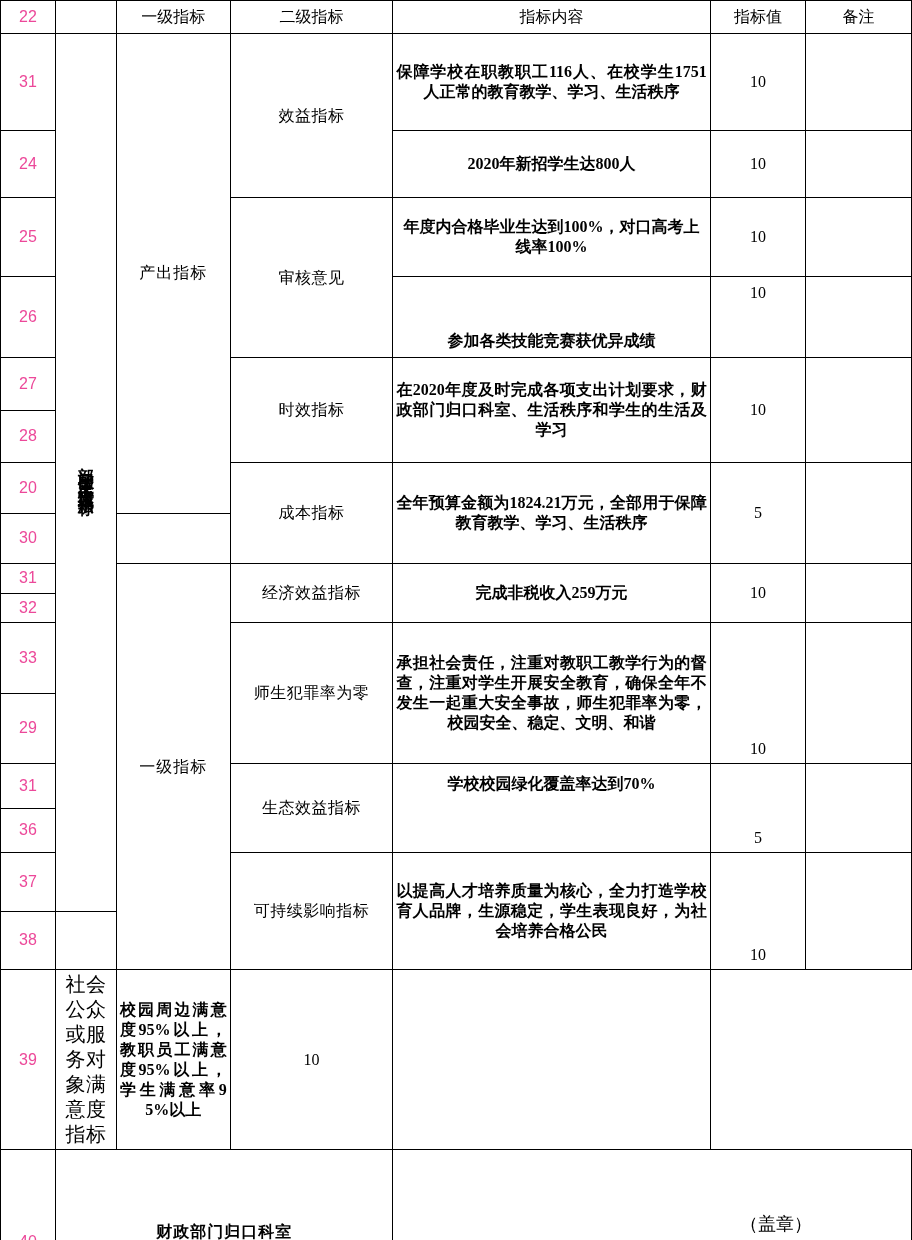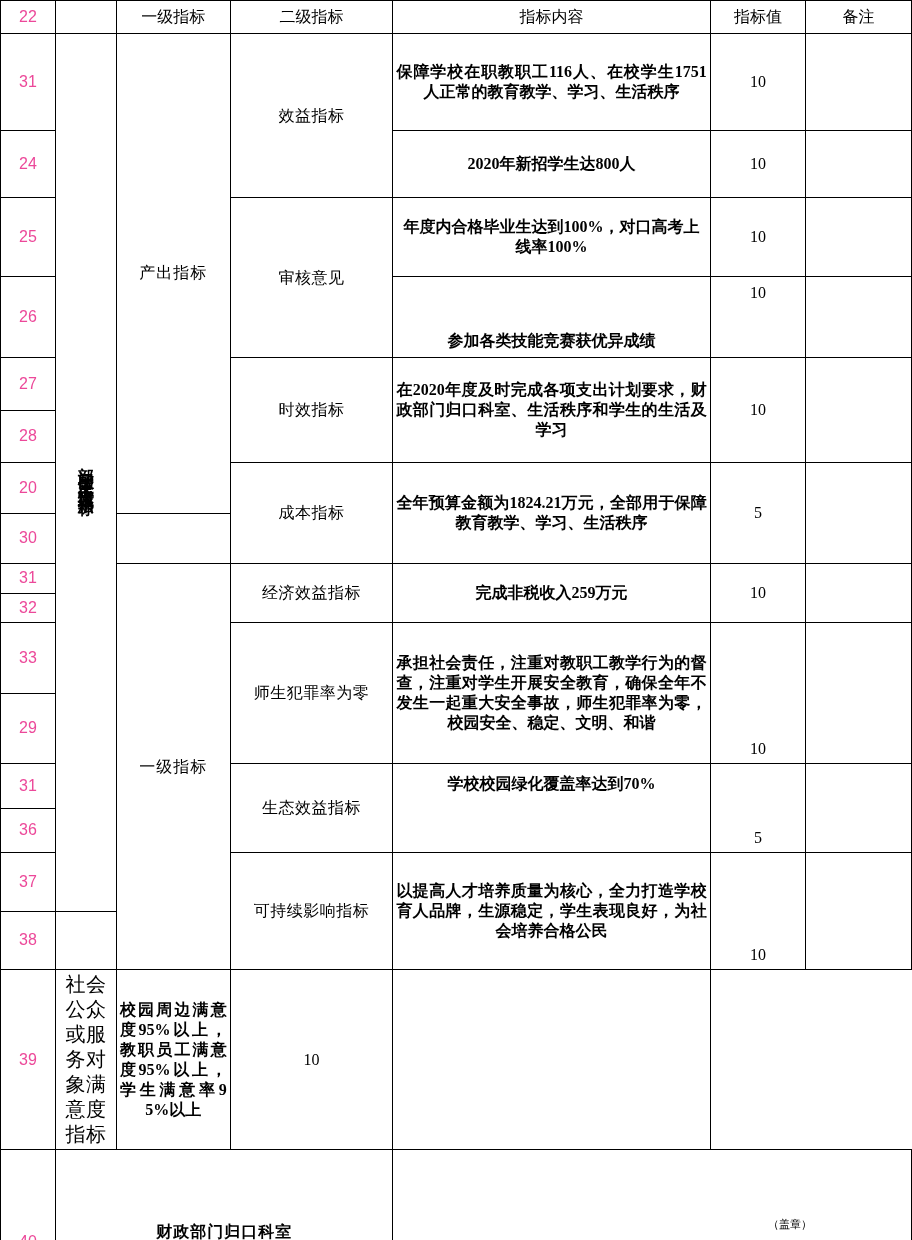--- a/index.html
+++ b/index.html
@@ -93,21 +93,21 @@
     letter-spacing: 1px;
     line-height: 1.3;
   }
   td.opinion-body {
     position: relative;
     height: 180px;
     vertical-align: bottom;
   }
   .seal {
     text-align: right;
-    font-size: 11px;
+    font-size: 18px;
     padding-right: 96px;
   }
   .datebar {
     display: flex;
     justify-content: flex-end;
     gap: 46px;
     font-size: 17px;
     padding-right: 10px;
     padding-top: 14px;
   }

